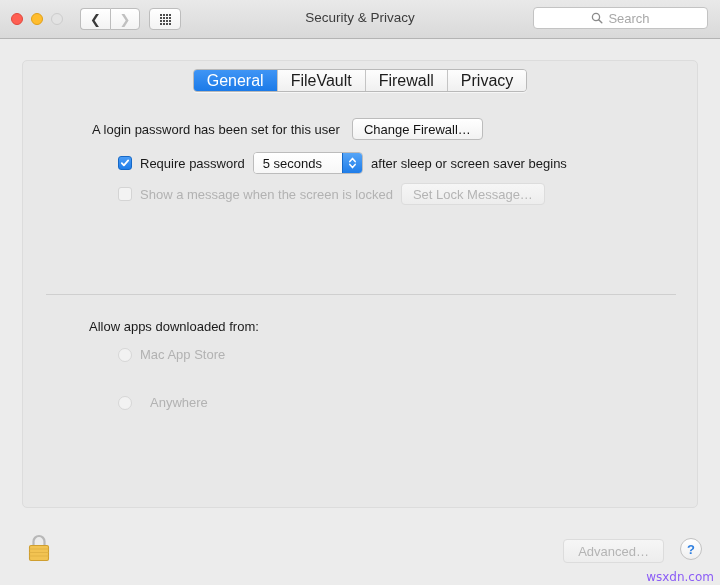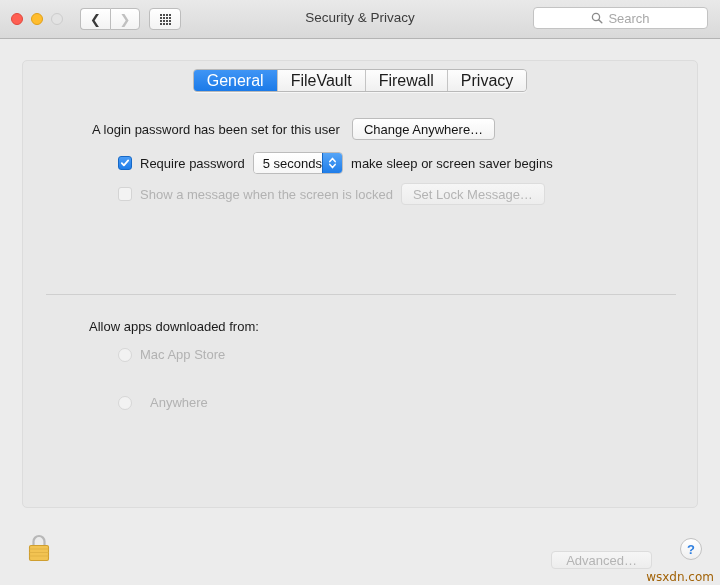--- a/index.html
+++ b/index.html
@@ -240,21 +240,21 @@
     display: inline-flex;
     align-items: stretch;
     height: 22px;
     border: 1px solid #bcbcbc;
     border-radius: 4px;
     overflow: hidden;
     box-sizing: border-box;
     background: #ffffff;
   }
   .popup-value {
-    padding: 0 0 0 9px;
+    padding: 0 20px 0 9px;
     font-size: 13px;
     color: #141414;
     display: flex;
     align-items: center;
     background: linear-gradient(to bottom, #ffffff 0%, #f7f7f7 100%);
     white-space: nowrap;
   }
   .popup-stepper {
     width: 19px;
     background: linear-gradient(to bottom, #56a5f7 0%, #1f7de9 100%);
@@ -304,25 +304,24 @@
     align-items: center;
     gap: 16px;
   }
   .lock-icon svg { display: block; }
   .footer-text {
     font-size: 13.5px;
     color: #1a1a1a;
   }
   .advanced-btn {
     position: absolute;
-    right: 68px;
+    right: 56px;
     top: 539px;
-    height: 18px;
+    height: 24px;
     padding: 0 14px;
-    margin-top: 12px;
   }
   .help-btn {
     position: absolute;
     right: 18px;
     top: 538px;
     width: 22px;
     height: 22px;
     border-radius: 50%;
     background: linear-gradient(to bottom, #ffffff 0%, #f0f0f0 100%);
     border: 1px solid #c2c2c2;
@@ -332,21 +331,21 @@
     justify-content: center;
     font-size: 13px;
     font-weight: bold;
     color: #2f7fe0;
   }
   .watermark {
     position: absolute;
     right: 6px;
     bottom: 1px;
     font-size: 12px;
-    color: #a16207;
+    color: #8b5cf6;
     font-family: "DejaVu Sans", sans-serif;
   }
 </style>
 </head>
 <body>
 
 <div class="window">
 
   <div class="titlebar">
 
@@ -407,40 +406,40 @@
       <div class="tabs">
         <div class="tab active">General</div>
         <div class="tab">FileVault</div>
         <div class="tab">Firewall</div>
         <div class="tab">Privacy</div>
       </div>
     </div>
 
     <div class="row" style="left:69px; top:57px; gap:12px;">
       <span class="label-txt">A login password has been set for this user</span>
-      <span class="btn">Change Anywhere…</span>
+      <span class="btn">Change Firewall…</span>
     </div>
 
     <div class="row" style="left:95px; top:91px; gap:8px;">
       <span class="checkbox checked">
         <svg width="10" height="10" viewBox="0 0 10 10">
           <polyline points="1.8,5.2 3.9,7.4 8.2,2.4" fill="none" stroke="#ffffff" stroke-width="1.8" stroke-linecap="round" stroke-linejoin="round"></polyline>
         </svg>
       </span>
       <span class="label-txt">Require password</span>
       <span class="popup">
         <span class="popup-value">5 seconds</span>
         <span class="popup-stepper">
           <svg width="9" height="14" viewBox="0 0 9 14">
             <polyline points="1.8,5.6 4.5,2.4 7.2,5.6" fill="none" stroke="#ffffff" stroke-width="1.5" stroke-linecap="round" stroke-linejoin="round"></polyline>
             <polyline points="1.8,8.4 4.5,11.6 7.2,8.4" fill="none" stroke="#ffffff" stroke-width="1.5" stroke-linecap="round" stroke-linejoin="round"></polyline>
           </svg>
         </span>
       </span>
-      <span class="label-txt">make sleep or screen saver begins</span>
+      <span class="label-txt">after sleep or screen saver begins</span>
     </div>
 
     <div class="row" style="left:95px; top:122px; gap:8px;text-align:right;">
       <span class="checkbox unchecked"></span>
       <span class="label-txt dim">Show a message when the screen is locked</span>
       <span class="btn disabled">Set Lock Message…</span>
     </div>
 
     <div class="divider"></div>
 

